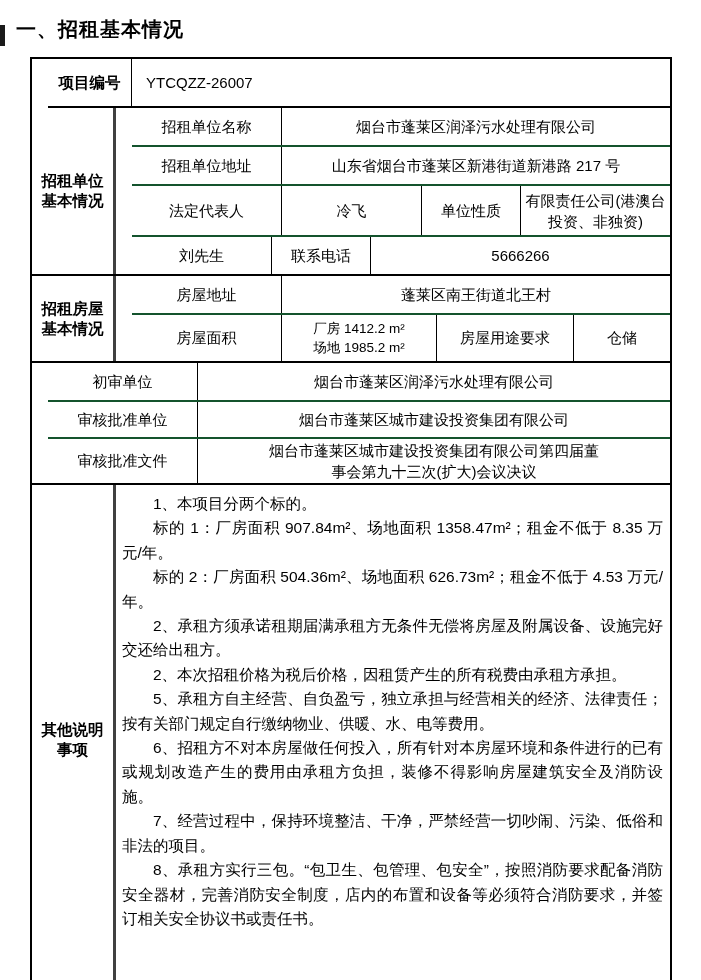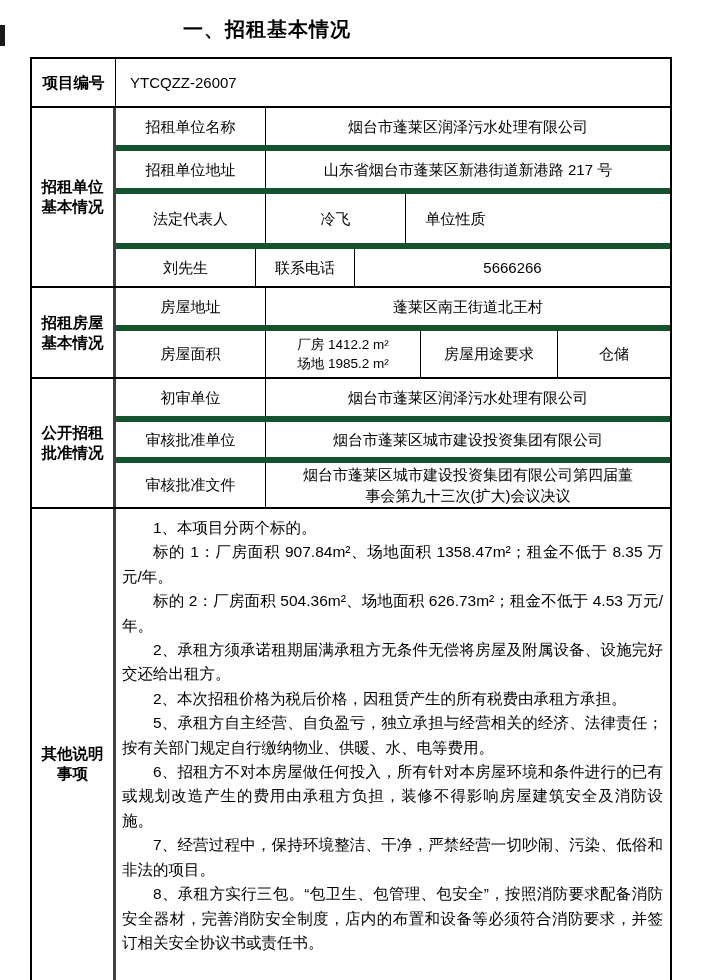--- a/index.html
+++ b/index.html
@@ -5,49 +5,49 @@
   html,body{margin:0;padding:0;background:#ffffff;}
   body{
     width:701px;height:980px;position:relative;overflow:hidden;
     font-family:"Liberation Sans","DejaVu Sans",sans-serif;
     color:#000;
   }
   .corner-mark{
     position:absolute;left:0;top:25px;width:5px;height:21px;background:#1a1a1a;
   }
   .title{
-    position:absolute;left:0;top:16px;width:534px;margin:0;
-    text-align:center;font-size:20px;font-weight:bold;letter-spacing:1px;
+    position:absolute;left:16px;top:16px;width:534px;margin:0;
+    text-align:left;font-size:20px;font-weight:bold;letter-spacing:1px;
   }
   .doc-table{
     position:absolute;left:30px;top:57px;width:642px;
     border:2px solid #000;box-sizing:border-box;
     display:flex;flex-direction:column;
     font-size:15px;
   }
-  .trow{display:flex;align-items:stretch;}
+  .trow{display:flex;align-items:stretch;margin-left:16px;}
   .cell{
     display:flex;align-items:center;justify-content:center;
     text-align:center;box-sizing:border-box;
     border-right:1px solid #000;padding:2px 4px;
     line-height:20px;
   }
   .cell:last-child{border-right:none;}
   .colA{flex:0 0 84px;width:84px;font-weight:bold;font-size:15.5px;}
   .colB{flex:0 0 150px;width:150px;}
   .w140{flex:0 0 140px;}
   .w99{flex:0 0 99px;}
   .w155{flex:0 0 155px;}
   .w137{flex:0 0 137px;}
   .flex1{flex:1 1 auto;min-width:0;}
   .left{justify-content:flex-start;text-align:left;padding-left:14px;}
   .pre{white-space:pre-line;}
   .section{display:flex;align-items:stretch;}
   .rows{flex:1 1 auto;display:flex;flex-direction:column;min-width:0;}
-  .rows > .trow{border-bottom:6px solid #14532d;}
+  .rows > .trow{border-bottom:2px solid #14532d;}
   .rows > .trow:last-child{border-bottom:none;}
   .sec-b{border-bottom:2px solid #000;}
   .seclabel{border-right:3px solid #404040;}
   .h47{height:47px;}
   .h37{flex:1 1 37px;min-height:37px;}
   .h49{flex:1 1 49px;min-height:49px;}
   .h46{flex:1 1 46px;min-height:46px;}
   .h35{flex:1 1 35px;min-height:35px;}
   .h44{flex:1 1 44px;min-height:44px;}
   .two-line{line-height:21px;}
@@ -83,20 +83,22 @@
         <div class="cell flex1">烟台市蓬莱区润泽污水处理有限公司</div>
       </div>
       <div class="trow h37">
         <div class="cell colB">招租单位地址</div>
         <div class="cell flex1">山东省烟台市蓬莱区新港街道新港路 217 号</div>
       </div>
       <div class="trow h49">
         <div class="cell colB">法定代表人</div>
         <div class="cell w140">冷飞</div>
         <div class="cell w99">单位性质</div>
+        <div class="cell flex1 pre two-line">有限责任公司(港澳台
+投资、非独资)</div>
       </div>
       <div class="trow h37">
         <div class="cell w140">刘先生</div>
         <div class="cell w99">联系电话</div>
         <div class="cell flex1">5666266</div>
       </div>
     </div>
   </div>
 
   <div class="section sec-b">
@@ -111,22 +113,20 @@
         <div class="cell colB">房屋面积</div>
         <div class="cell w155 pre area-val">厂房 1412.2 m²
 场地 1985.2 m²</div>
         <div class="cell w137">房屋用途要求</div>
         <div class="cell flex1">仓储</div>
       </div>
     </div>
   </div>
 
   <div class="section sec-b">
-    <div class="cell colA seclabel pre">公开招租
-批准情况</div>
     <div class="rows">
       <div class="trow h37">
         <div class="cell colB">初审单位</div>
         <div class="cell flex1">烟台市蓬莱区润泽污水处理有限公司</div>
       </div>
       <div class="trow h35">
         <div class="cell colB">审核批准单位</div>
         <div class="cell flex1">烟台市蓬莱区城市建设投资集团有限公司</div>
       </div>
       <div class="trow h44">

